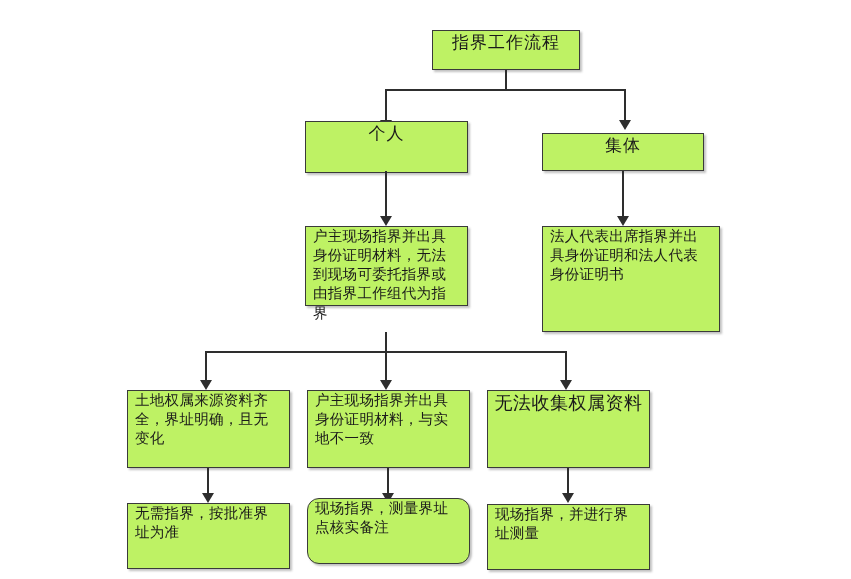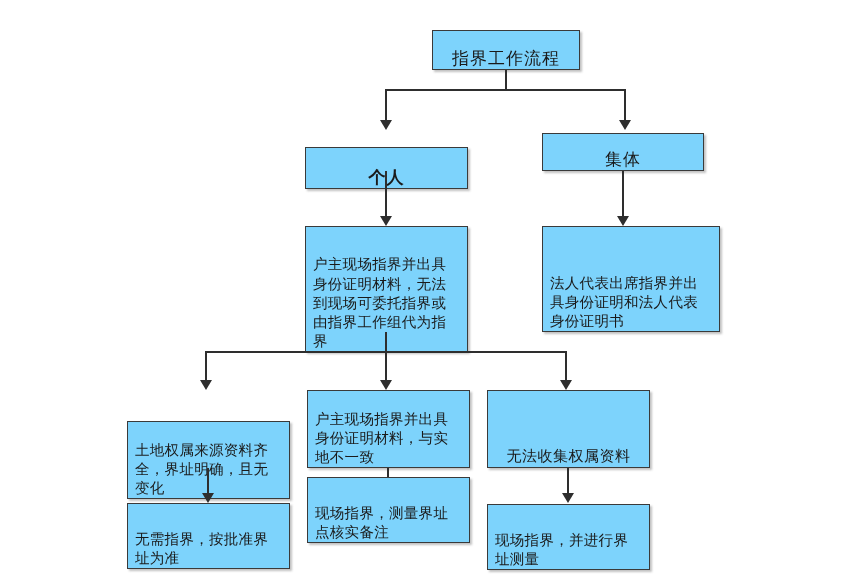--- a/index.html
+++ b/index.html
@@ -14,25 +14,25 @@
   #chart-root {
     position: relative;
     width: 851px;
     height: 579px;
     background: #ffffff;
     overflow: hidden;
   }
   .node {
     position: absolute;
     box-sizing: border-box;
-    background: #7dd3fc;
+    background: #bef264;
     border: 1.5px solid #3a3a3a;
     box-shadow: 2px 2px 2px rgba(120,120,120,0.45);
     display: flex;
-    align-items: flex-end;
+    align-items: flex-start;
     color: #1a1a1a;
     font-family: "DejaVu Sans", "Liberation Sans", sans-serif;
   }
   .node.center {
     justify-content: center;
     text-align: center;
   }
   .node.leftal {
     justify-content: flex-start;
     text-align: left;
@@ -44,21 +44,21 @@
     line-height: 1.32;
     white-space: pre-wrap;
     word-break: break-all;
   }
   .node.center .node-label {
     padding: 0 4px;
   }
   .t-title   { font-size: 17px; letter-spacing: 1px; }
   .t-level2  { font-size: 17px; letter-spacing: 1px; }
   .t-body    { font-size: 14.5px; letter-spacing: 0.3px; }
-  .t-single  { font-size: 15px; letter-spacing: 0.5px; margin-top: 32px; }
+  .t-single  { font-size: 18px; letter-spacing: 0.5px; }
 
   .conn {
     position: absolute;
     background: #2e2e2e;
   }
   .conn.v { width: 2px; }
   .conn.h { height: 2px; }
 
   .arrow {
     position: absolute;
@@ -78,52 +78,52 @@
     <span class="node-label t-title">指界工作流程</span>
   </div>
 
   <div class="conn v" style="left:505px; top:70px; width:2px; height:20px;"></div>
   <div class="conn h" style="left:385px; top:89px; width:241px; height:2px;"></div>
   <div class="conn v" style="left:385px; top:89px; width:2px; height:32px;"></div>
   <div class="conn v" style="left:624px; top:89px; width:2px; height:32px;"></div>
   <div class="arrow" style="left:380px; top:120px;"></div>
   <div class="arrow" style="left:619px; top:120px;"></div>
 
-  <div class="node center" style="left:305px; top:147px; width:163px; height:42px;font-weight:bold;">
+  <div class="node center" style="left:305px; top:121px; width:163px; height:52px;">
     <span class="node-label t-level2">个人</span>
   </div>
 
   <div class="node center" style="left:542px; top:133px; width:162px; height:38px;">
     <span class="node-label t-level2">集体</span>
   </div>
 
   <div class="conn v" style="left:385px; top:171px; width:2px; height:46px;"></div>
   <div class="arrow" style="left:380px; top:216px;"></div>
 
   <div class="conn v" style="left:622px; top:171px; width:2px; height:46px;"></div>
   <div class="arrow" style="left:617px; top:216px;"></div>
 
-  <div class="node leftal" style="left:305px; top:226px; width:163px; height:126px;">
+  <div class="node leftal" style="left:305px; top:226px; width:163px; height:80px;">
     <span class="node-label t-body">户主现场指界并出具身份证明材料，无法到现场可委托指界或由指界工作组代为指界</span>
   </div>
 
   <div class="node leftal" style="left:542px; top:226px; width:178px; height:106px;">
     <span class="node-label t-body">法人代表出席指界并出具身份证明和法人代表身份证明书</span>
   </div>
 
   <div class="conn v" style="left:385px; top:332px; width:2px; height:20px;"></div>
   <div class="conn h" style="left:205px; top:351px; width:362px; height:2px;"></div>
   <div class="conn v" style="left:205px; top:351px; width:2px; height:30px;"></div>
   <div class="conn v" style="left:385px; top:351px; width:2px; height:30px;"></div>
   <div class="conn v" style="left:565px; top:351px; width:2px; height:30px;"></div>
   <div class="arrow" style="left:200px; top:380px;"></div>
   <div class="arrow" style="left:380px; top:380px;"></div>
   <div class="arrow" style="left:560px; top:380px;"></div>
 
-  <div class="node leftal" style="left:127px; top:390px; width:163px; height:78px;margin-top:31px;">
+  <div class="node leftal" style="left:127px; top:390px; width:163px; height:78px;">
     <span class="node-label t-body">土地权属来源资料齐全，界址明确，且无变化</span>
   </div>
 
   <div class="node leftal" style="left:307px; top:390px; width:163px; height:78px;">
     <span class="node-label t-body">户主现场指界并出具身份证明材料，与实地不一致</span>
   </div>
 
   <div class="node center" style="left:487px; top:390px; width:163px; height:78px;">
     <span class="node-label t-single">无法收集权属资料</span>
   </div>
@@ -134,21 +134,21 @@
   <div class="conn v" style="left:387px; top:468px; width:2px; height:26px;"></div>
   <div class="arrow" style="left:382px; top:493px;"></div>
 
   <div class="conn v" style="left:567px; top:468px; width:2px; height:26px;"></div>
   <div class="arrow" style="left:562px; top:493px;"></div>
 
   <div class="node leftal" style="left:127px; top:503px; width:163px; height:66px;">
     <span class="node-label t-body">无需指界，按批准界址为准</span>
   </div>
 
-  <div class="node leftal" style="left:307px; top:477px; width:163px; height:66px;">
+  <div class="node leftal" style="left:307px; top:498px; width:163px; height:66px;border-radius:12px;">
     <span class="node-label t-body">现场指界，测量界址点核实备注</span>
   </div>
 
   <div class="node leftal" style="left:487px; top:504px; width:163px; height:66px;">
     <span class="node-label t-body">现场指界，并进行界址测量</span>
   </div>
 
 </div>
 
 </body></html>

